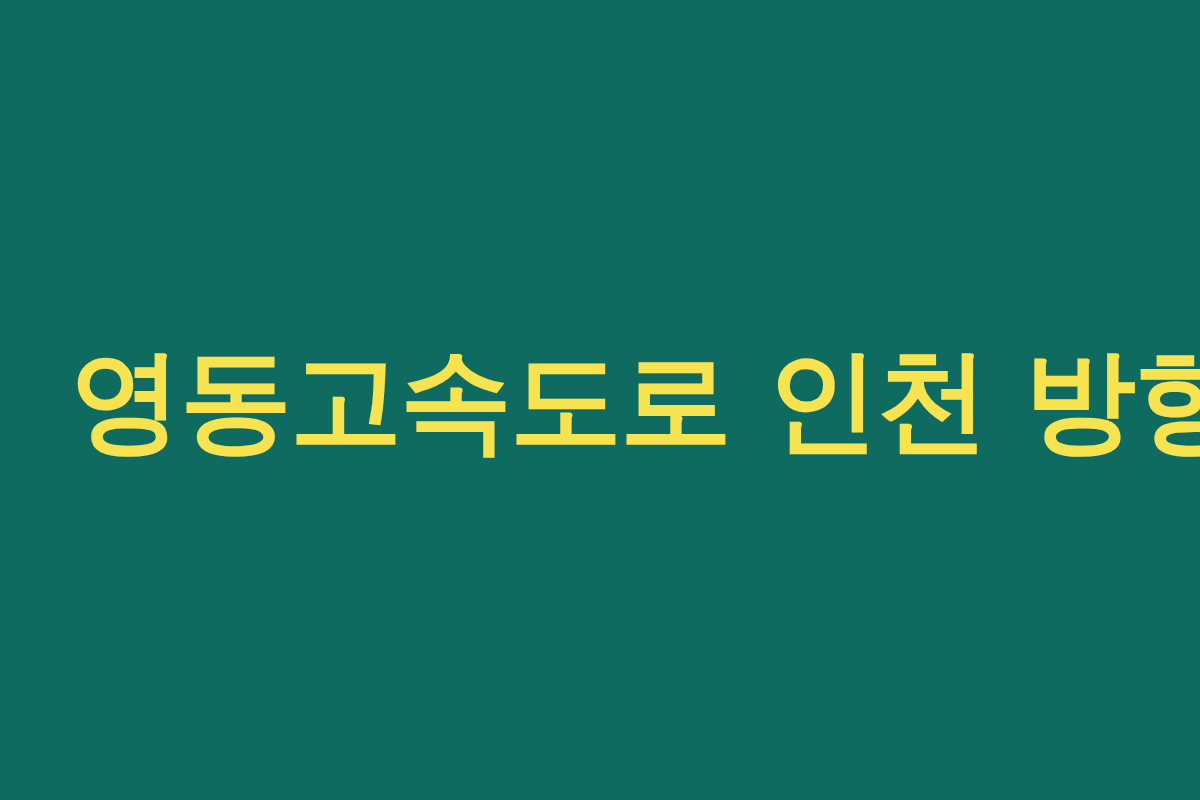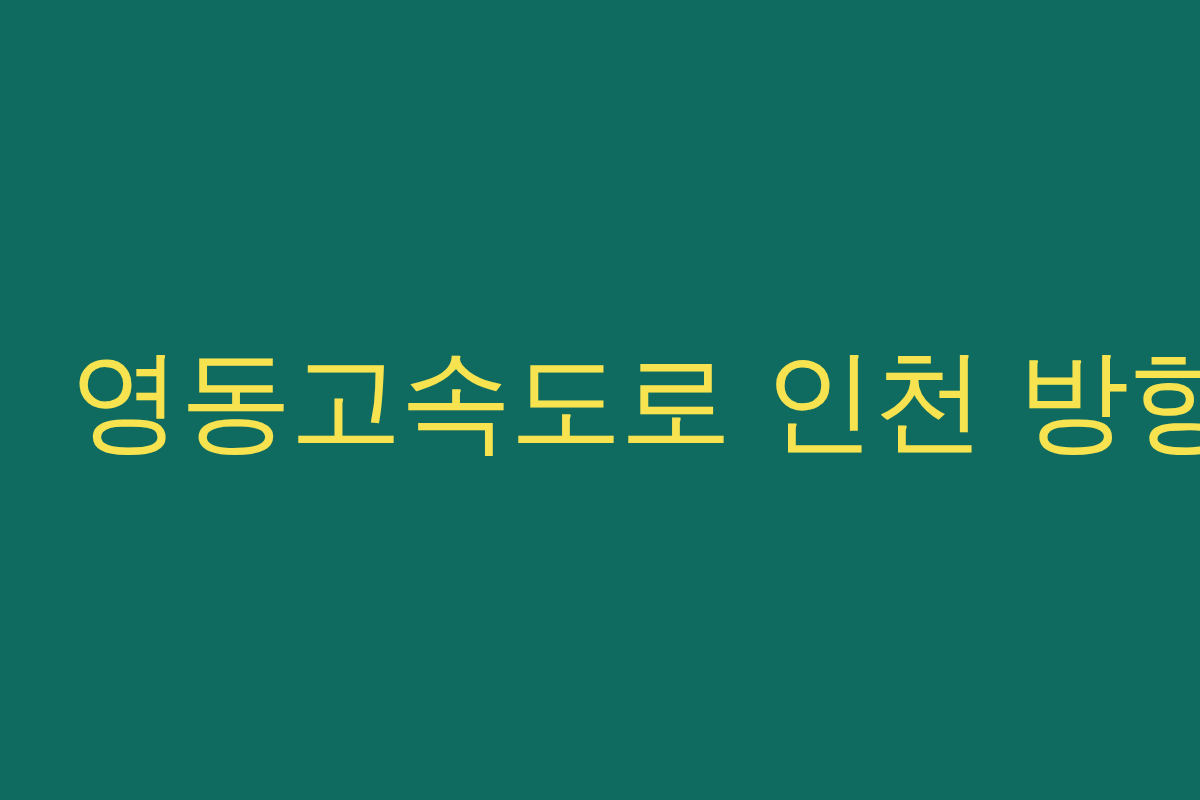--- a/index.html
+++ b/index.html
@@ -27,21 +27,21 @@
     overflow: hidden;
   }
 
   #headline-block {
     width: 1060px;
     margin: 4px;
     padding: 0;
     text-align: center;
     color: #F7E24F;
     font-family: "DejaVu Sans", "Liberation Sans", sans-serif;
-    font-weight: 400;
+    font-weight: 700;
     font-size: 112px;
     line-height: 130px;
     letter-spacing: -1px;
     word-break: keep-all;
     -webkit-font-smoothing: antialiased;
   }
 
   .headline-line {
     display: block;
     white-space: nowrap;

